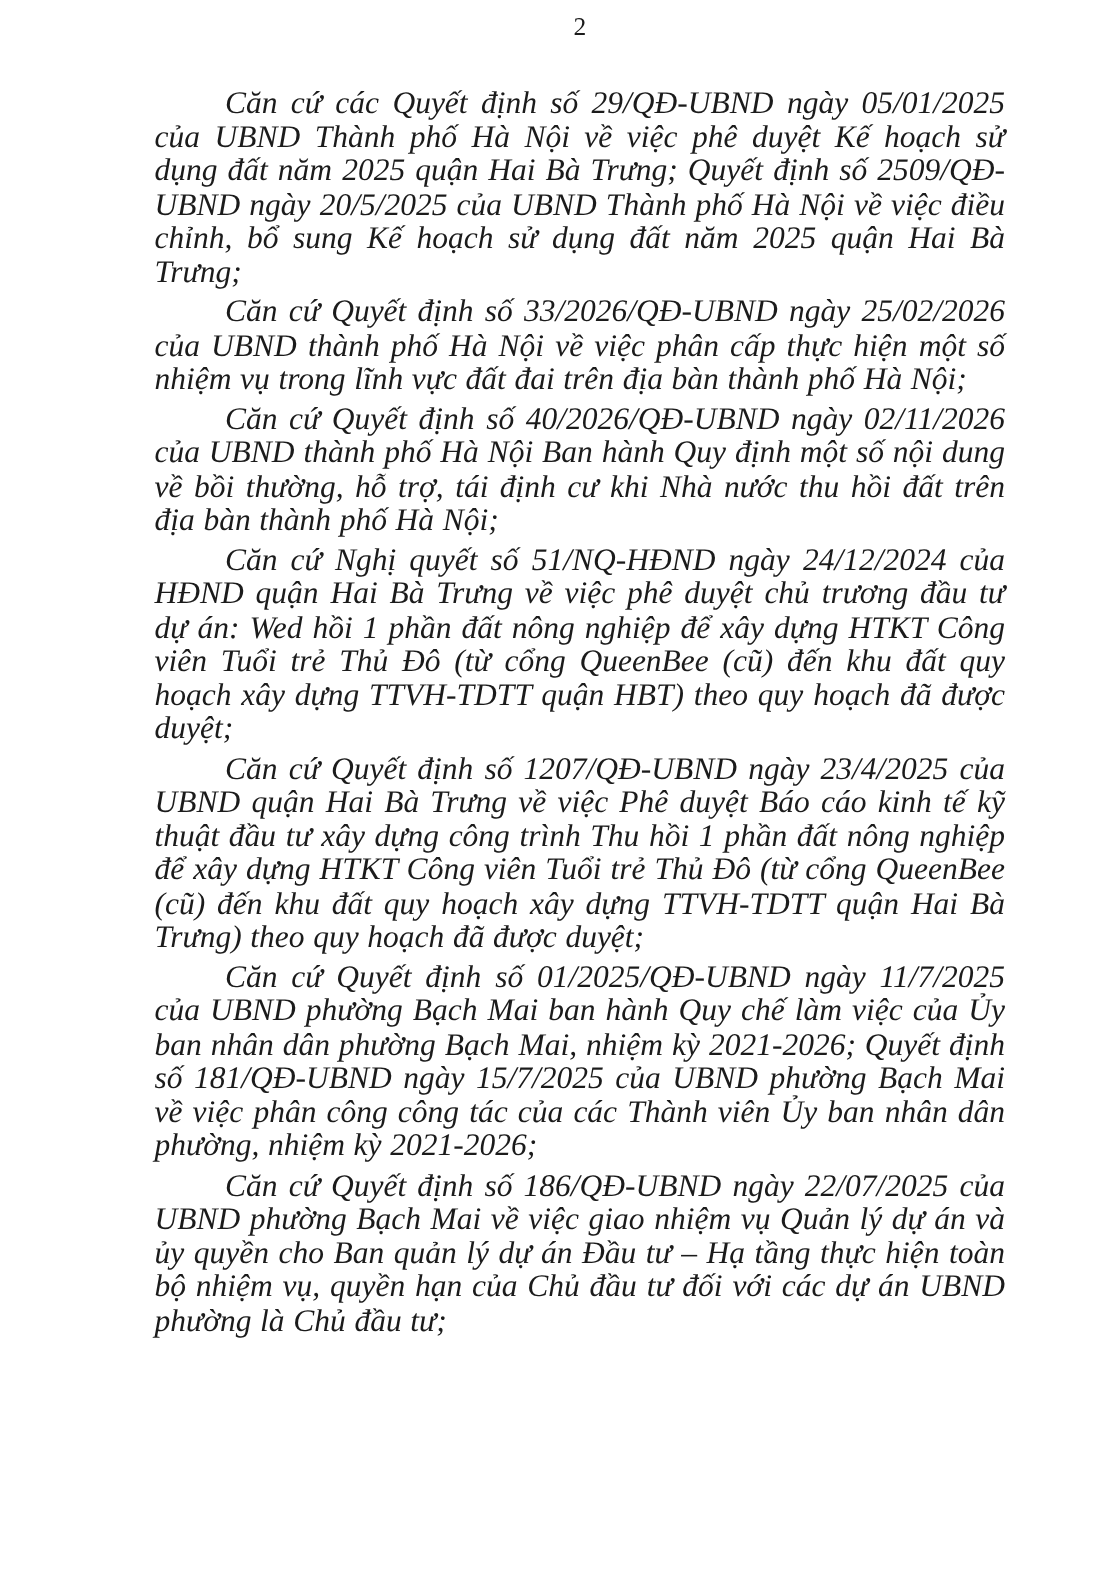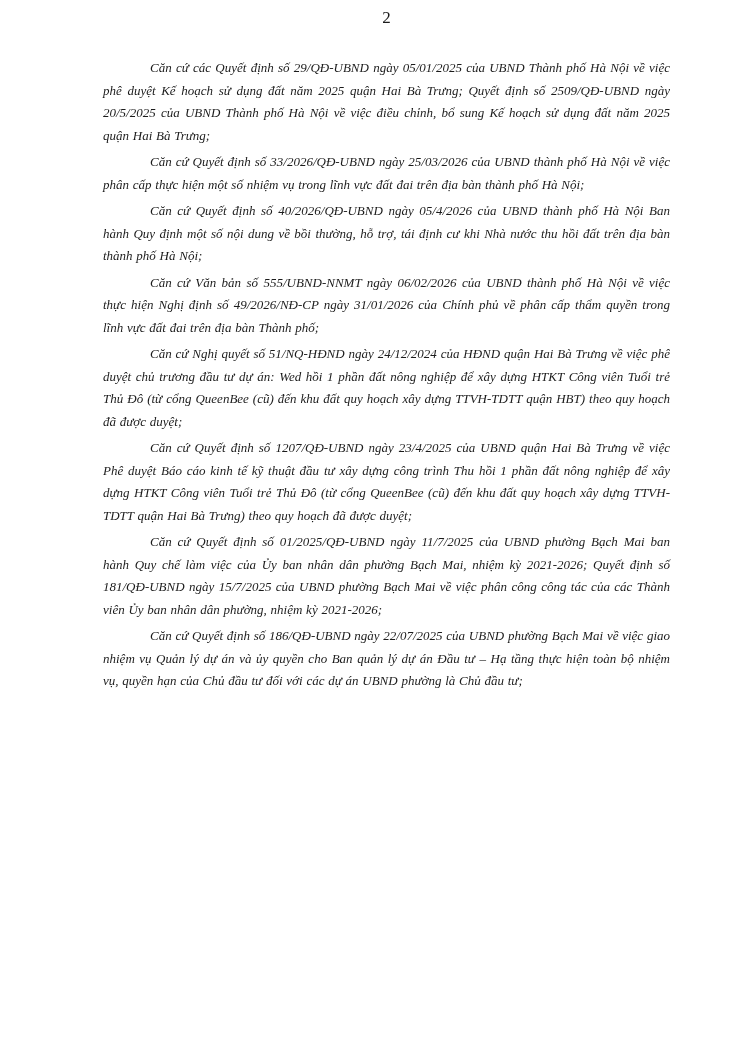--- a/index.html
+++ b/index.html
@@ -30,38 +30,37 @@
     color: #1b1b1b;
   }
   .content {
     position: absolute;
     top: 57px;
     left: 103px;
     width: 567px;
   }
   .content p {
     font-style: italic;
-    font-size: 13px;
+    font-size: 21px;
     line-height: 22.5px;
     text-align: justify;
     text-indent: 47px;
     margin-bottom: 4px;
     word-spacing: 0.5px;
     color: #1b1b1b;
   }
 </style>
 </head>
 <body>
 
 <div class="page">
   <div class="page-number">2</div>
 
   <div class="content">
     <p>Căn cứ các Quyết định số 29/QĐ-UBND ngày 05/01/2025 của UBND Thành phố Hà Nội về việc phê duyệt Kế hoạch sử dụng đất năm 2025 quận Hai Bà Trưng; Quyết định số 2509/QĐ-UBND ngày 20/5/2025 của UBND Thành phố Hà Nội về việc điều chỉnh, bổ sung Kế hoạch sử dụng đất năm 2025 quận Hai Bà Trưng;</p>
-    <p>Căn cứ Quyết định số 33/2026/QĐ-UBND ngày 25/03/2026 của UBND thành phố Hà Nội về việc phân cấp thực hiện một số nhiệm vụ trong lĩnh vực đất đai trên địa bàn thành phố Hà Nội;</p>
-    <p>Căn cứ Quyết định số 40/2026/QĐ-UBND ngày 05/4/2026 của UBND thành phố Hà Nội Ban hành Quy định một số nội dung về bồi thường, hỗ trợ, tái định cư khi Nhà nước thu hồi đất trên địa bàn thành phố Hà Nội;</p>
-    <p>Căn cứ Văn bản số 555/UBND-NNMT ngày 06/02/2026 của UBND thành phố Hà Nội về việc thực hiện Nghị định số 49/2026/NĐ-CP ngày 31/01/2026 của Chính phủ về phân cấp thẩm quyền trong lĩnh vực đất đai trên địa bàn Thành phố;</p>
+    <p>Căn cứ Quyết định số 33/2026/QĐ-UBND ngày 25/02/2026 của UBND thành phố Hà Nội về việc phân cấp thực hiện một số nhiệm vụ trong lĩnh vực đất đai trên địa bàn thành phố Hà Nội;</p>
+    <p>Căn cứ Quyết định số 40/2026/QĐ-UBND ngày 02/11/2026 của UBND thành phố Hà Nội Ban hành Quy định một số nội dung về bồi thường, hỗ trợ, tái định cư khi Nhà nước thu hồi đất trên địa bàn thành phố Hà Nội;</p>
     <p>Căn cứ Nghị quyết số 51/NQ-HĐND ngày 24/12/2024 của HĐND quận Hai Bà Trưng về việc phê duyệt chủ trương đầu tư dự án: Wed hồi 1 phần đất nông nghiệp để xây dựng HTKT Công viên Tuổi trẻ Thủ Đô (từ cổng QueenBee (cũ) đến khu đất quy hoạch xây dựng TTVH-TDTT quận HBT) theo quy hoạch đã được duyệt;</p>
     <p>Căn cứ Quyết định số 1207/QĐ-UBND ngày 23/4/2025 của UBND quận Hai Bà Trưng về việc Phê duyệt Báo cáo kinh tế kỹ thuật đầu tư xây dựng công trình Thu hồi 1 phần đất nông nghiệp để xây dựng HTKT Công viên Tuổi trẻ Thủ Đô (từ cổng QueenBee (cũ) đến khu đất quy hoạch xây dựng TTVH-TDTT quận Hai Bà Trưng) theo quy hoạch đã được duyệt;</p>
     <p>Căn cứ Quyết định số 01/2025/QĐ-UBND ngày 11/7/2025 của UBND phường Bạch Mai ban hành Quy chế làm việc của Ủy ban nhân dân phường Bạch Mai, nhiệm kỳ 2021-2026; Quyết định số 181/QĐ-UBND ngày 15/7/2025 của UBND phường Bạch Mai về việc phân công công tác của các Thành viên Ủy ban nhân dân phường, nhiệm kỳ 2021-2026;</p>
     <p>Căn cứ Quyết định số 186/QĐ-UBND ngày 22/07/2025 của UBND phường Bạch Mai về việc giao nhiệm vụ Quản lý dự án và ủy quyền cho Ban quản lý dự án Đầu tư – Hạ tầng thực hiện toàn bộ nhiệm vụ, quyền hạn của Chủ đầu tư đối với các dự án UBND phường là Chủ đầu tư;</p>
   </div>
 </div>
 
 </body></html>

